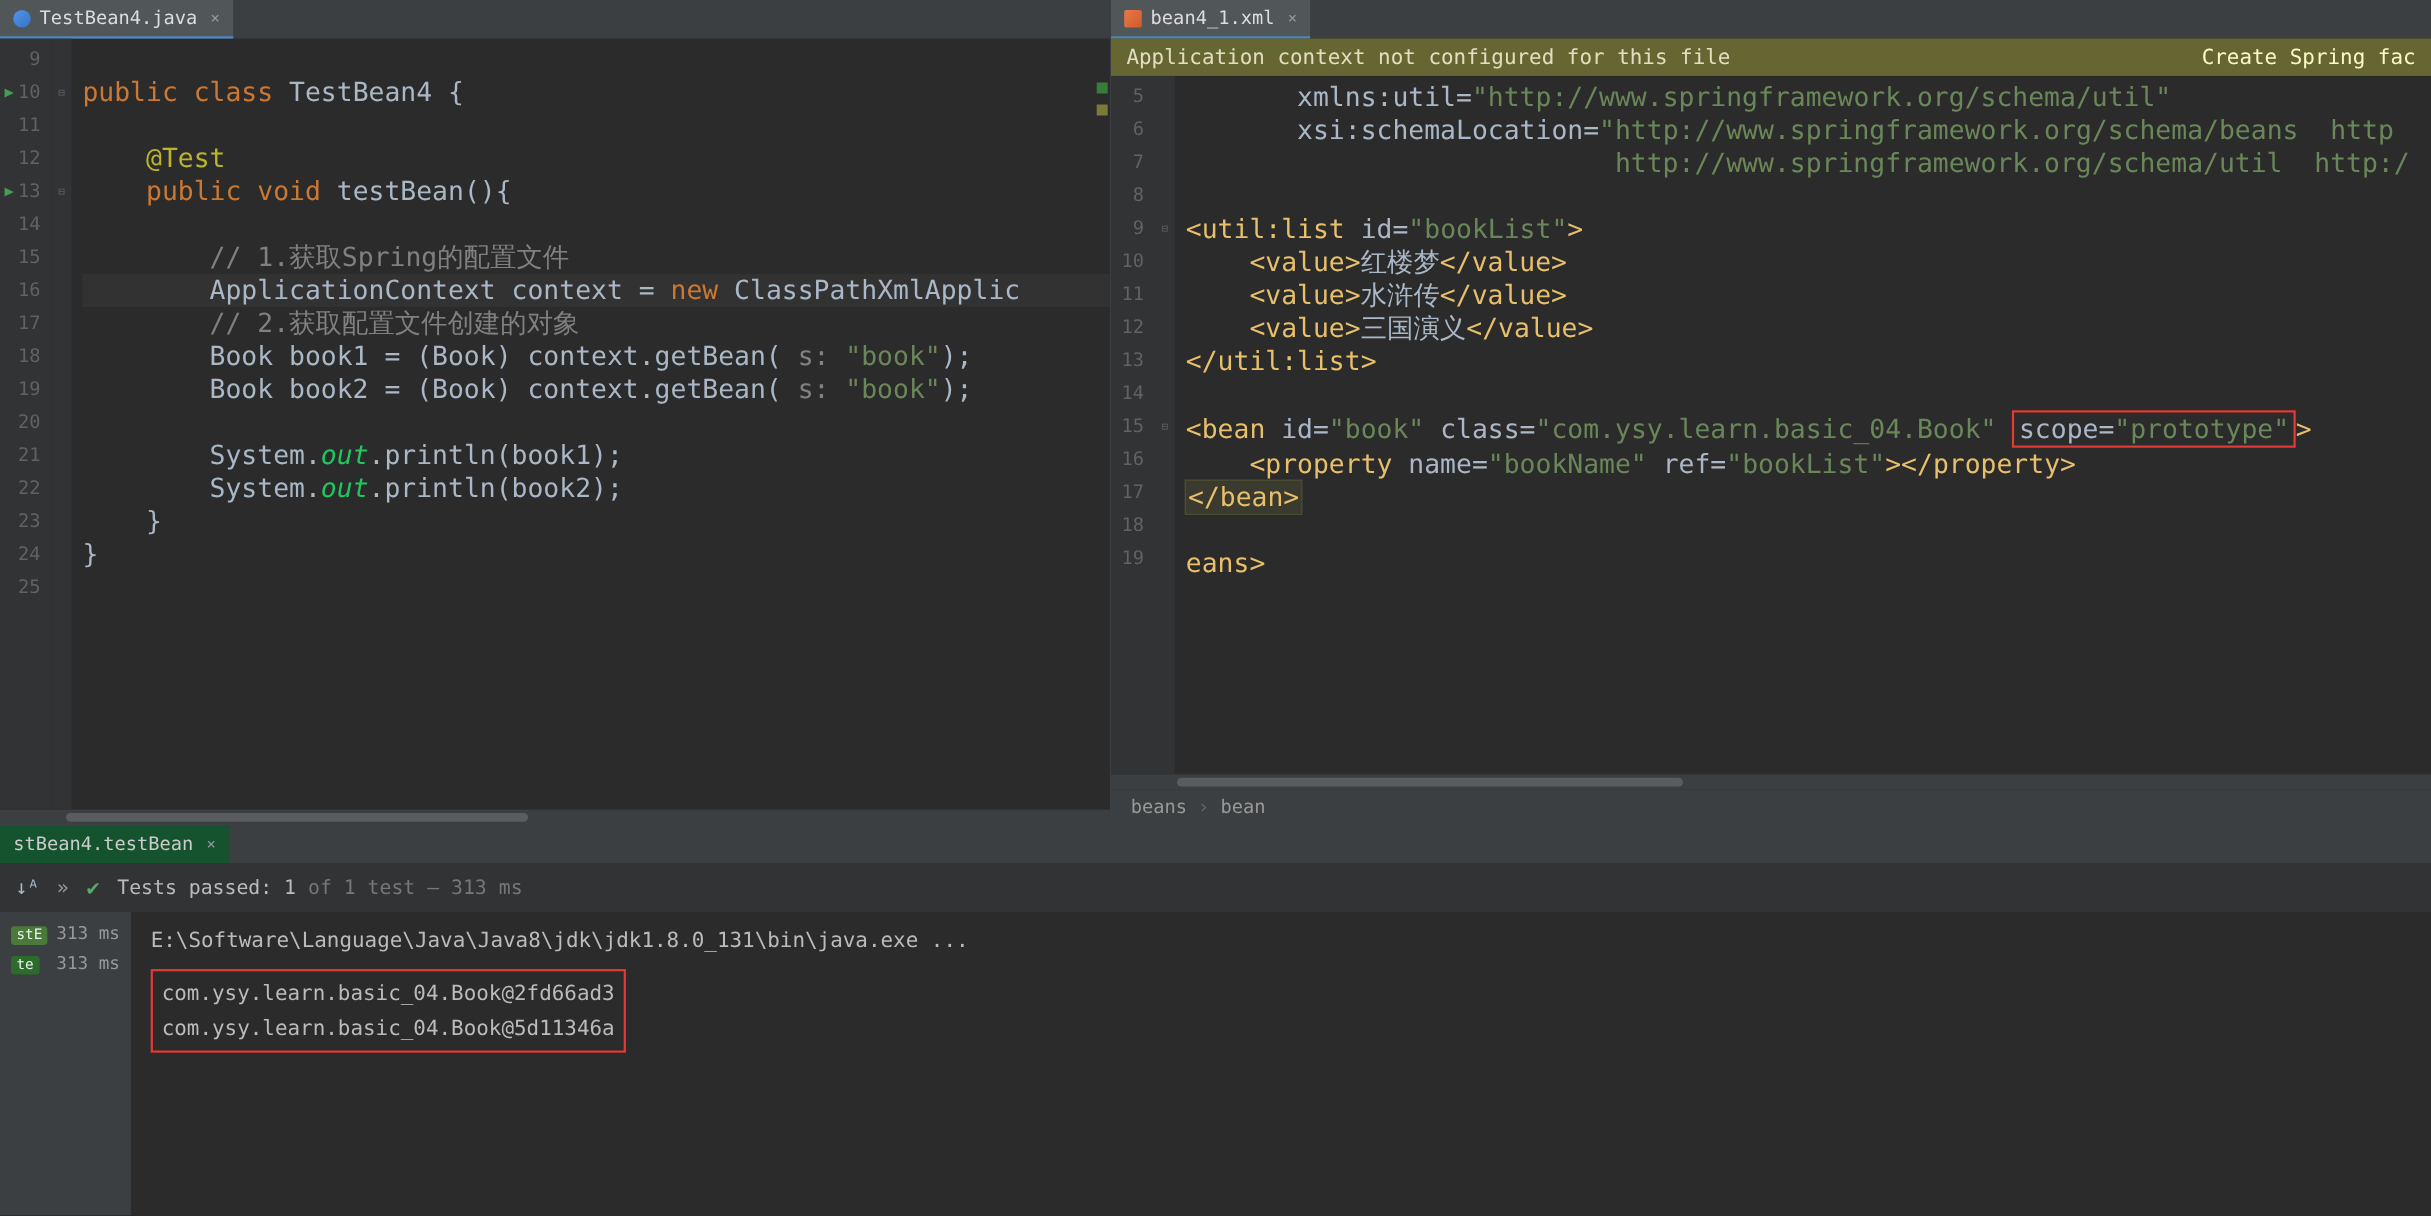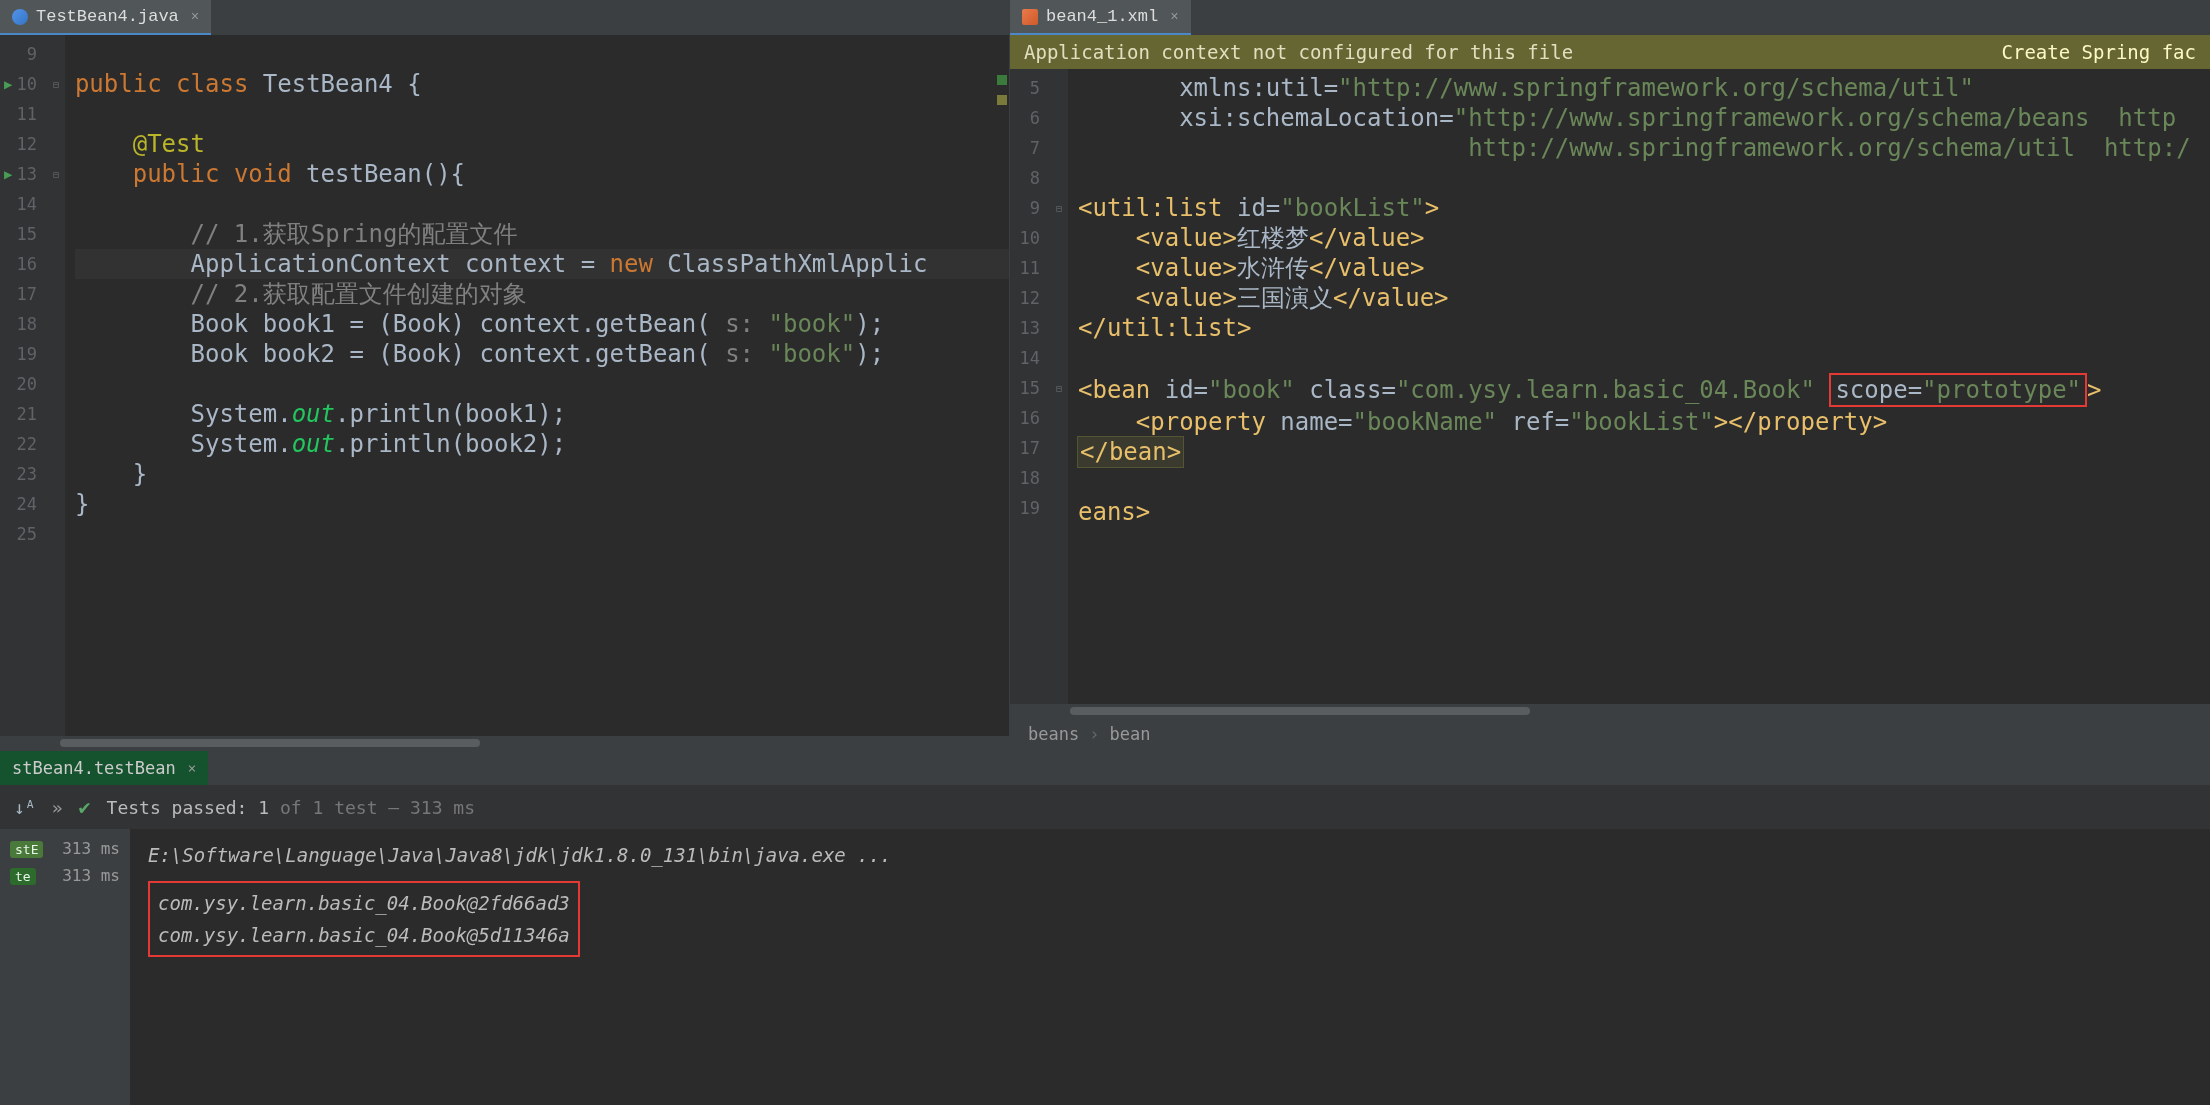--- a/index.html
+++ b/index.html
@@ -2,21 +2,21 @@
 <html><head>
 <meta charset="utf-8">
 <style>
 * { margin:0; padding:0; box-sizing:border-box; }
 body { font-family:'Menlo','Consolas',monospace; background:#2b2b2b; color:#a9b7c6; font-size:18px; overflow:hidden; width:2210px; height:1105px; }
 .ide { display:flex; flex-direction:column; height:100%; }
 .editors { display:flex; height:750px; }
 .editor-pane { display:flex; flex-direction:column; position:relative; }
 .left { width:1010px; border-right:1px solid #3c3f41; }
 .right { flex:1; }
-.tab-bar { display:flex; background:#3c3f41; height:35px; align-items:center;font-family:Liberation Mono, monospace; }
+.tab-bar { display:flex; background:#3c3f41; height:35px; align-items:center; }
 .tab { display:flex; align-items:center; padding:0 12px; height:35px; gap:8px; background:#4e5254; border-bottom:2px solid transparent; font-size:17px; color:#bbb; }
 .tab.active { background:#515658; border-bottom:2px solid #4a88c7; color:#ddd; }
 .tab-icon { width:16px; height:16px; }
 .icon-java { background:linear-gradient(135deg,#5394ec,#3574c4); border-radius:50%; }
 .icon-xml { background:linear-gradient(135deg,#e8794b,#d05a2a); border-radius:2px; }
 .tab-close { color:#999; font-size:14px; margin-left:4px;}
 .code-area { display:flex; flex:1; overflow:hidden; position:relative; }
 .gutter { background:#313335; color:#606366; text-align:right; padding:4px 10px 0 4px; font-size:17px; user-select:none; min-width:40px; line-height:30px; }
 .gutter-row { height:30px; display:flex; justify-content:flex-end; align-items:center; gap:4px; }
 .run-icon { color:#499c54; font-size:14px; }
@@ -44,24 +44,24 @@
 .bottom-panel { flex:1; background:#2b2b2b; border-top:1px solid #3c3f41; display:flex; flex-direction:column; }
 .bp-tab-bar { background:#3c3f41; height:34px; display:flex; align-items:center; }
 .bp-tab { padding:0 12px; height:34px; display:flex; align-items:center; gap:8px; background:#14532d; font-size:17px; color:#ccc; }
 .tool-row { display:flex; align-items:center; gap:16px; padding:8px 14px; background:#313335; color:#888; font-size:18px; height:44px;}
 .sort-icon { color:#a9b7c6; font-size:18px;}
 .chev { color:#999;}
 .check { color:#59a869; font-size:20px;}
 .tests-text { color:#bbb; }
 .tests-gray { color:#777;}
 .run-panel { display:flex; flex:1; }
-.run-left { width:130px; background:#3c3f41; padding:6px 0; font-size:16px;}
+.run-left { width:119px; background:#3c3f41; padding:6px 0; font-size:16px;}
 .run-left-row { display:flex; justify-content:space-between; padding:4px 10px; color:#999;}
 .badge { background:#4a7a3a; color:#e8f5e9; font-size:13px; padding:1px 5px; border-radius:3px;}
-.run-out { flex:1; padding:10px 18px; font-size:19px; line-height:32px; color:#bbb;font-style:italic;}
+.run-out { flex:1; padding:10px 18px; font-size:19px; line-height:32px; color:#bbb;}
 .out-redbox { border:2px solid #e53935; padding:4px 8px; display:inline-block; margin-top:10px;}
 .scrollbar-h { height:14px; background:#3c3f41; display:flex; align-items:center; padding:0 60px;}
 .sb-thumb { height:8px; background:#5a5d5f; border-radius:4px;}
 .mark-strip { position:absolute; right:2px; top:40px; width:10px; height:10px; background:#3a7a3a;}
 .mark-strip.y { background:#7a7a3a; top:60px;}
 </style>
 </head>
 <body>
 
 <div class="ide">

